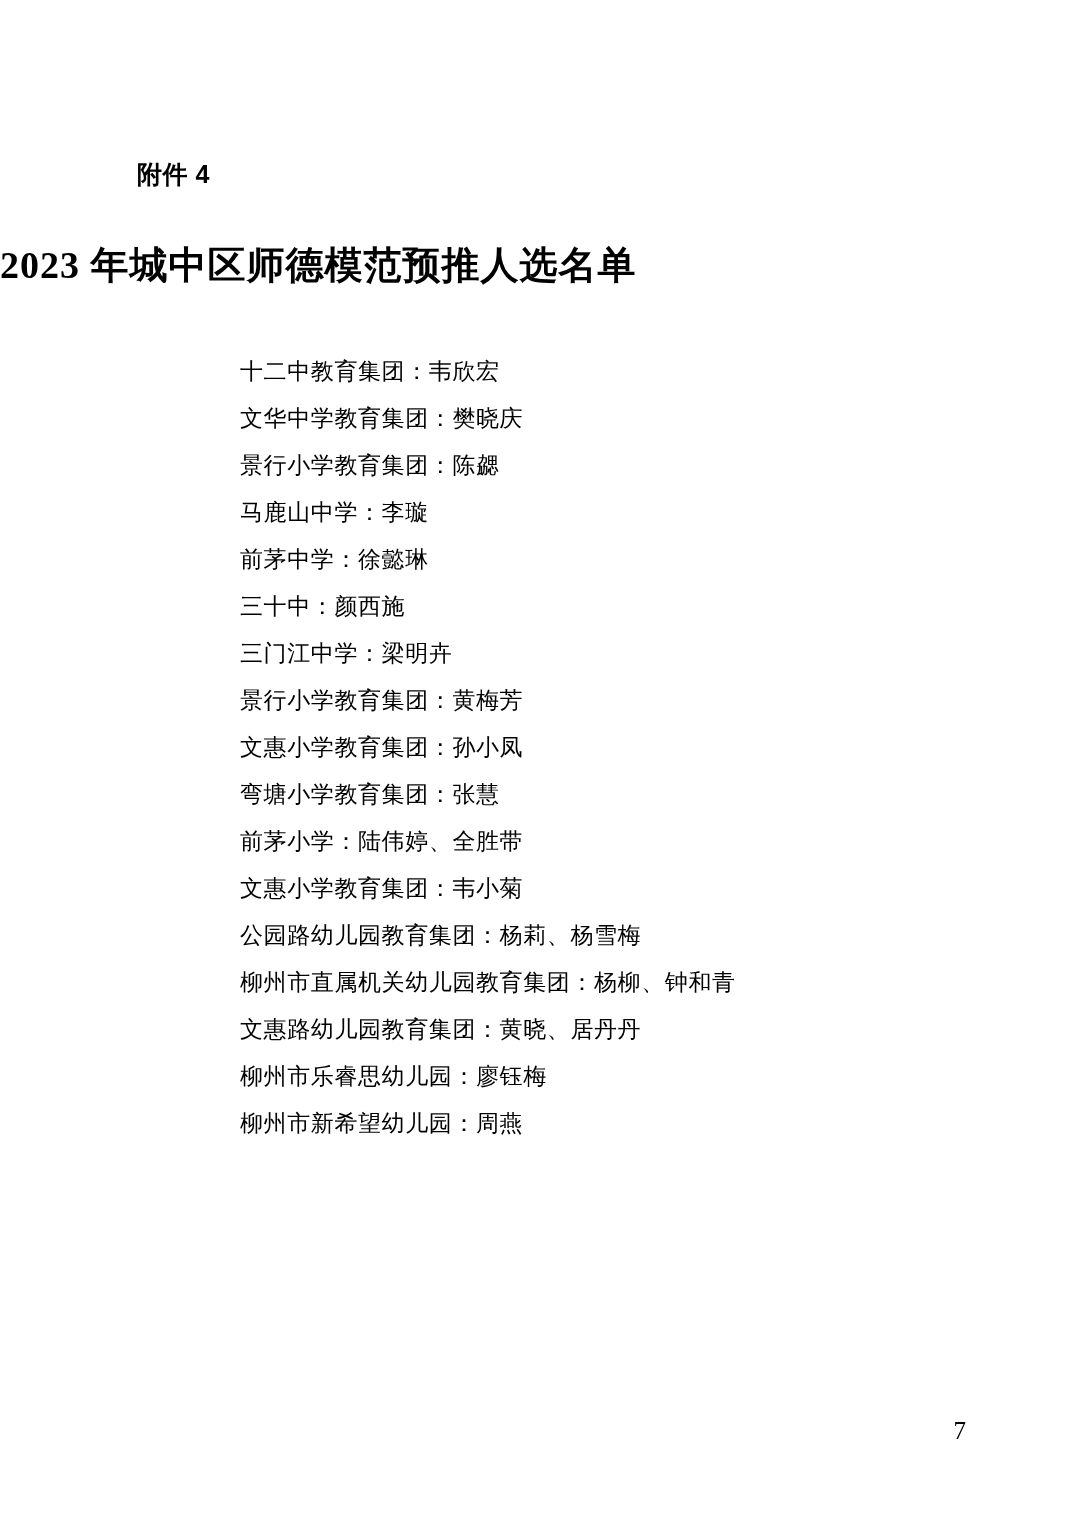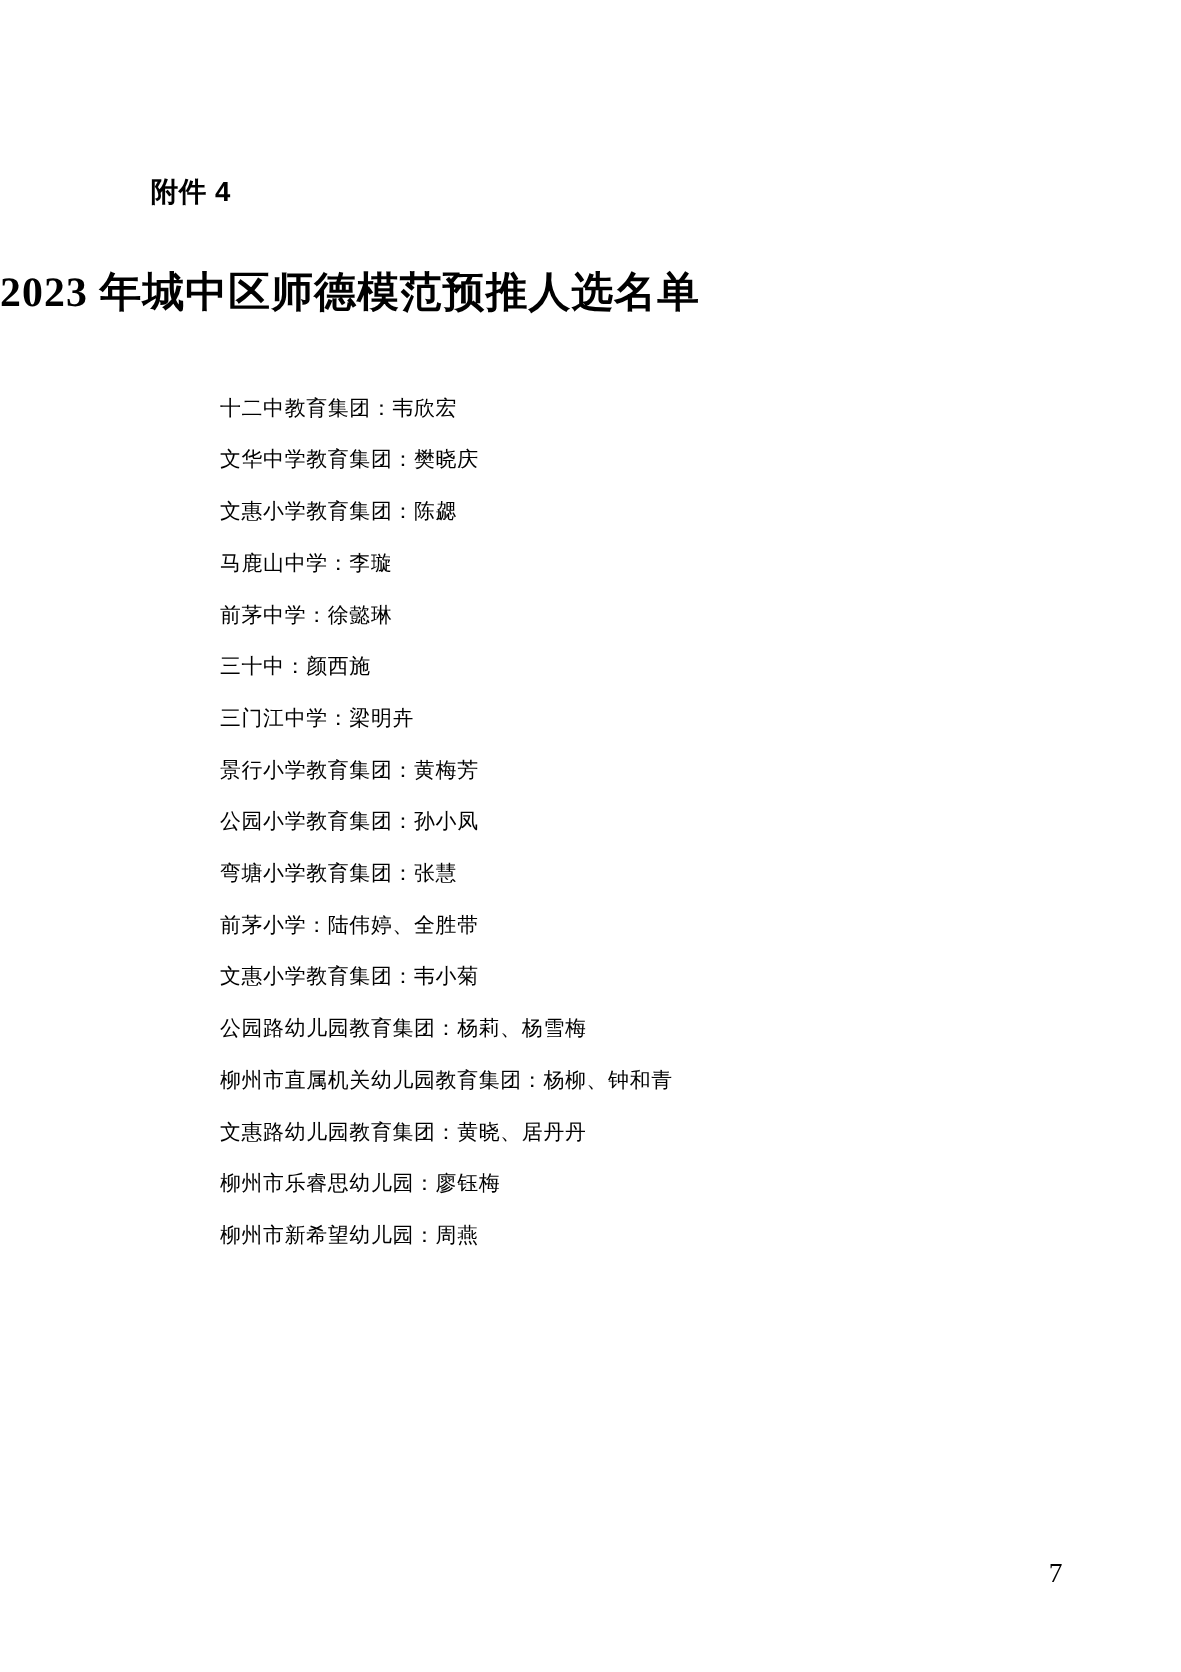--- a/index.html
+++ b/index.html
@@ -43,25 +43,26 @@
   .entry-list {
     position: absolute;
     left: 200px;
     top: 348px;
     width: 800px;
     list-style: none;
     margin: 0;
     padding: 0;
   }
   .entry-item {
-    font-size: 19px;
+    font-size: 23px;
     line-height: 47px;
     letter-spacing: 0.6px;
     white-space: nowrap;
     font-family: "Liberation Serif", "DejaVu Serif", serif;
+    margin-left: 40px;
   }
   .page-number {
     position: absolute;
     right: 108px;
     bottom: 75px;
     font-size: 25px;
     font-family: "Liberation Serif", "DejaVu Serif", serif;
   }
 </style>
 </head>
@@ -69,27 +70,27 @@
 
 <div class="page">
 
   <div class="attachment-label">附件 4</div>
 
   <div class="doc-title">2023 年城中区师德模范预推人选名单</div>
 
   <ul class="entry-list">
     <li class="entry-item">十二中教育集团：韦欣宏</li>
     <li class="entry-item">文华中学教育集团：樊晓庆</li>
-    <li class="entry-item">文惠小学教育集团：陈勰</li>
+    <li class="entry-item">景行小学教育集团：陈勰</li>
     <li class="entry-item">马鹿山中学：李璇</li>
     <li class="entry-item">前茅中学：徐懿琳</li>
     <li class="entry-item">三十中：颜西施</li>
     <li class="entry-item">三门江中学：梁明卉</li>
     <li class="entry-item">景行小学教育集团：黄梅芳</li>
-    <li class="entry-item">公园小学教育集团：孙小凤</li>
+    <li class="entry-item">文惠小学教育集团：孙小凤</li>
     <li class="entry-item">弯塘小学教育集团：张慧</li>
     <li class="entry-item">前茅小学：陆伟婷、全胜带</li>
     <li class="entry-item">文惠小学教育集团：韦小菊</li>
     <li class="entry-item">公园路幼儿园教育集团：杨莉、杨雪梅</li>
     <li class="entry-item">柳州市直属机关幼儿园教育集团：杨柳、钟和青</li>
     <li class="entry-item">文惠路幼儿园教育集团：黄晓、居丹丹</li>
     <li class="entry-item">柳州市乐睿思幼儿园：廖钰梅</li>
     <li class="entry-item">柳州市新希望幼儿园：周燕</li>
   </ul>
 

